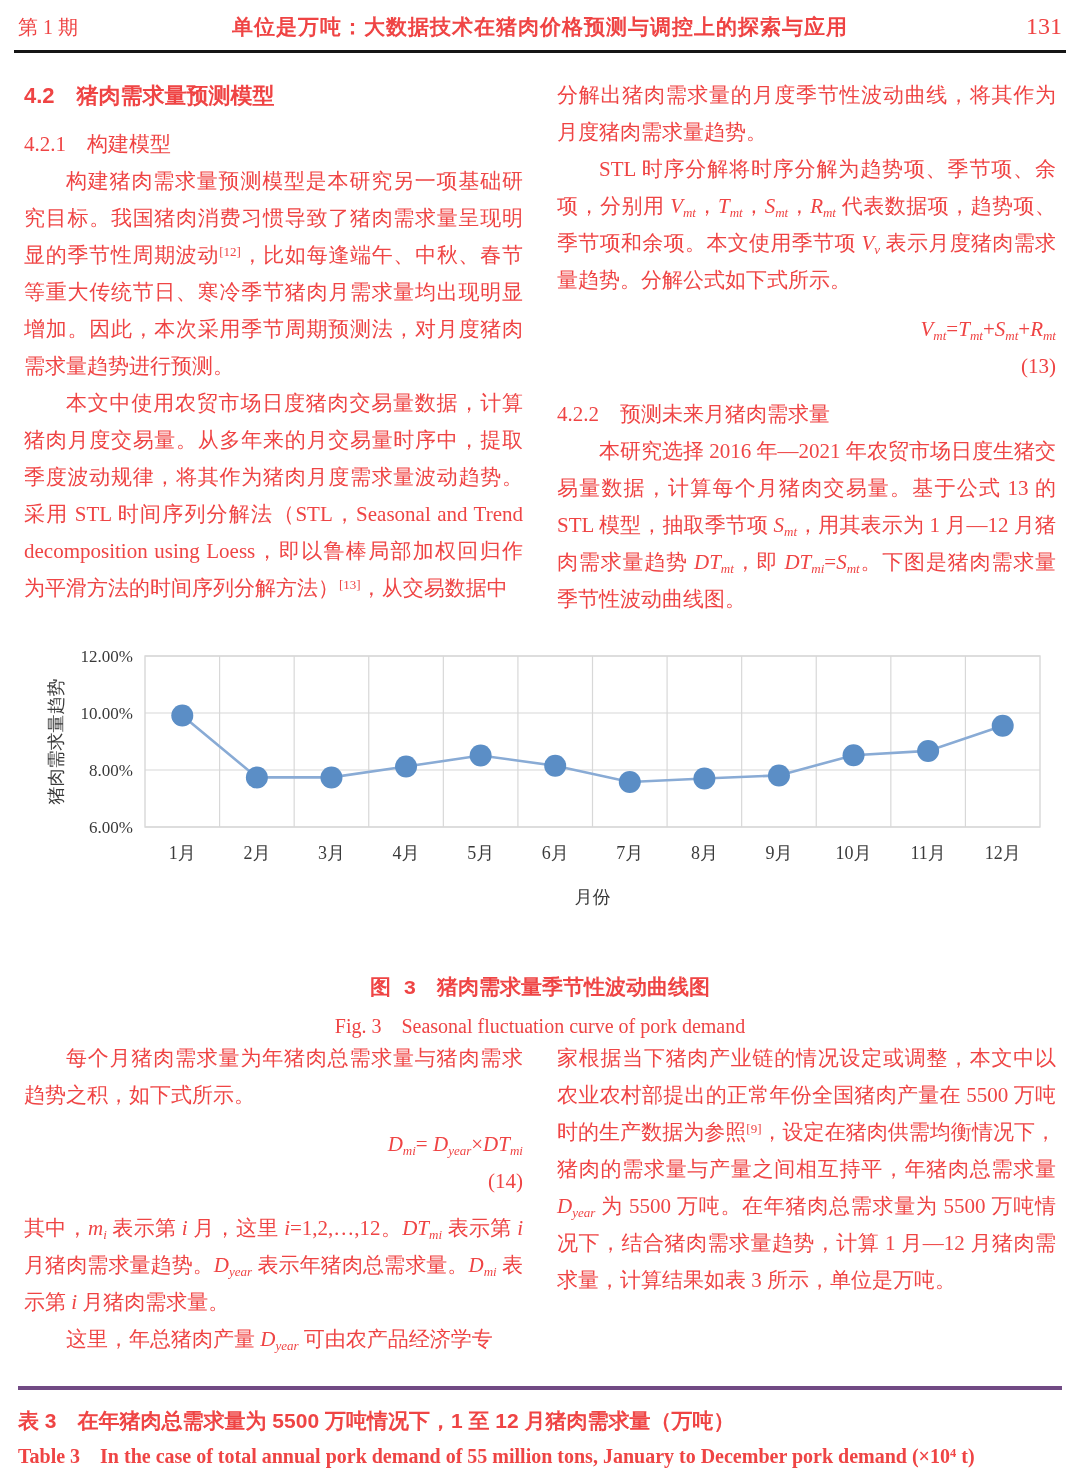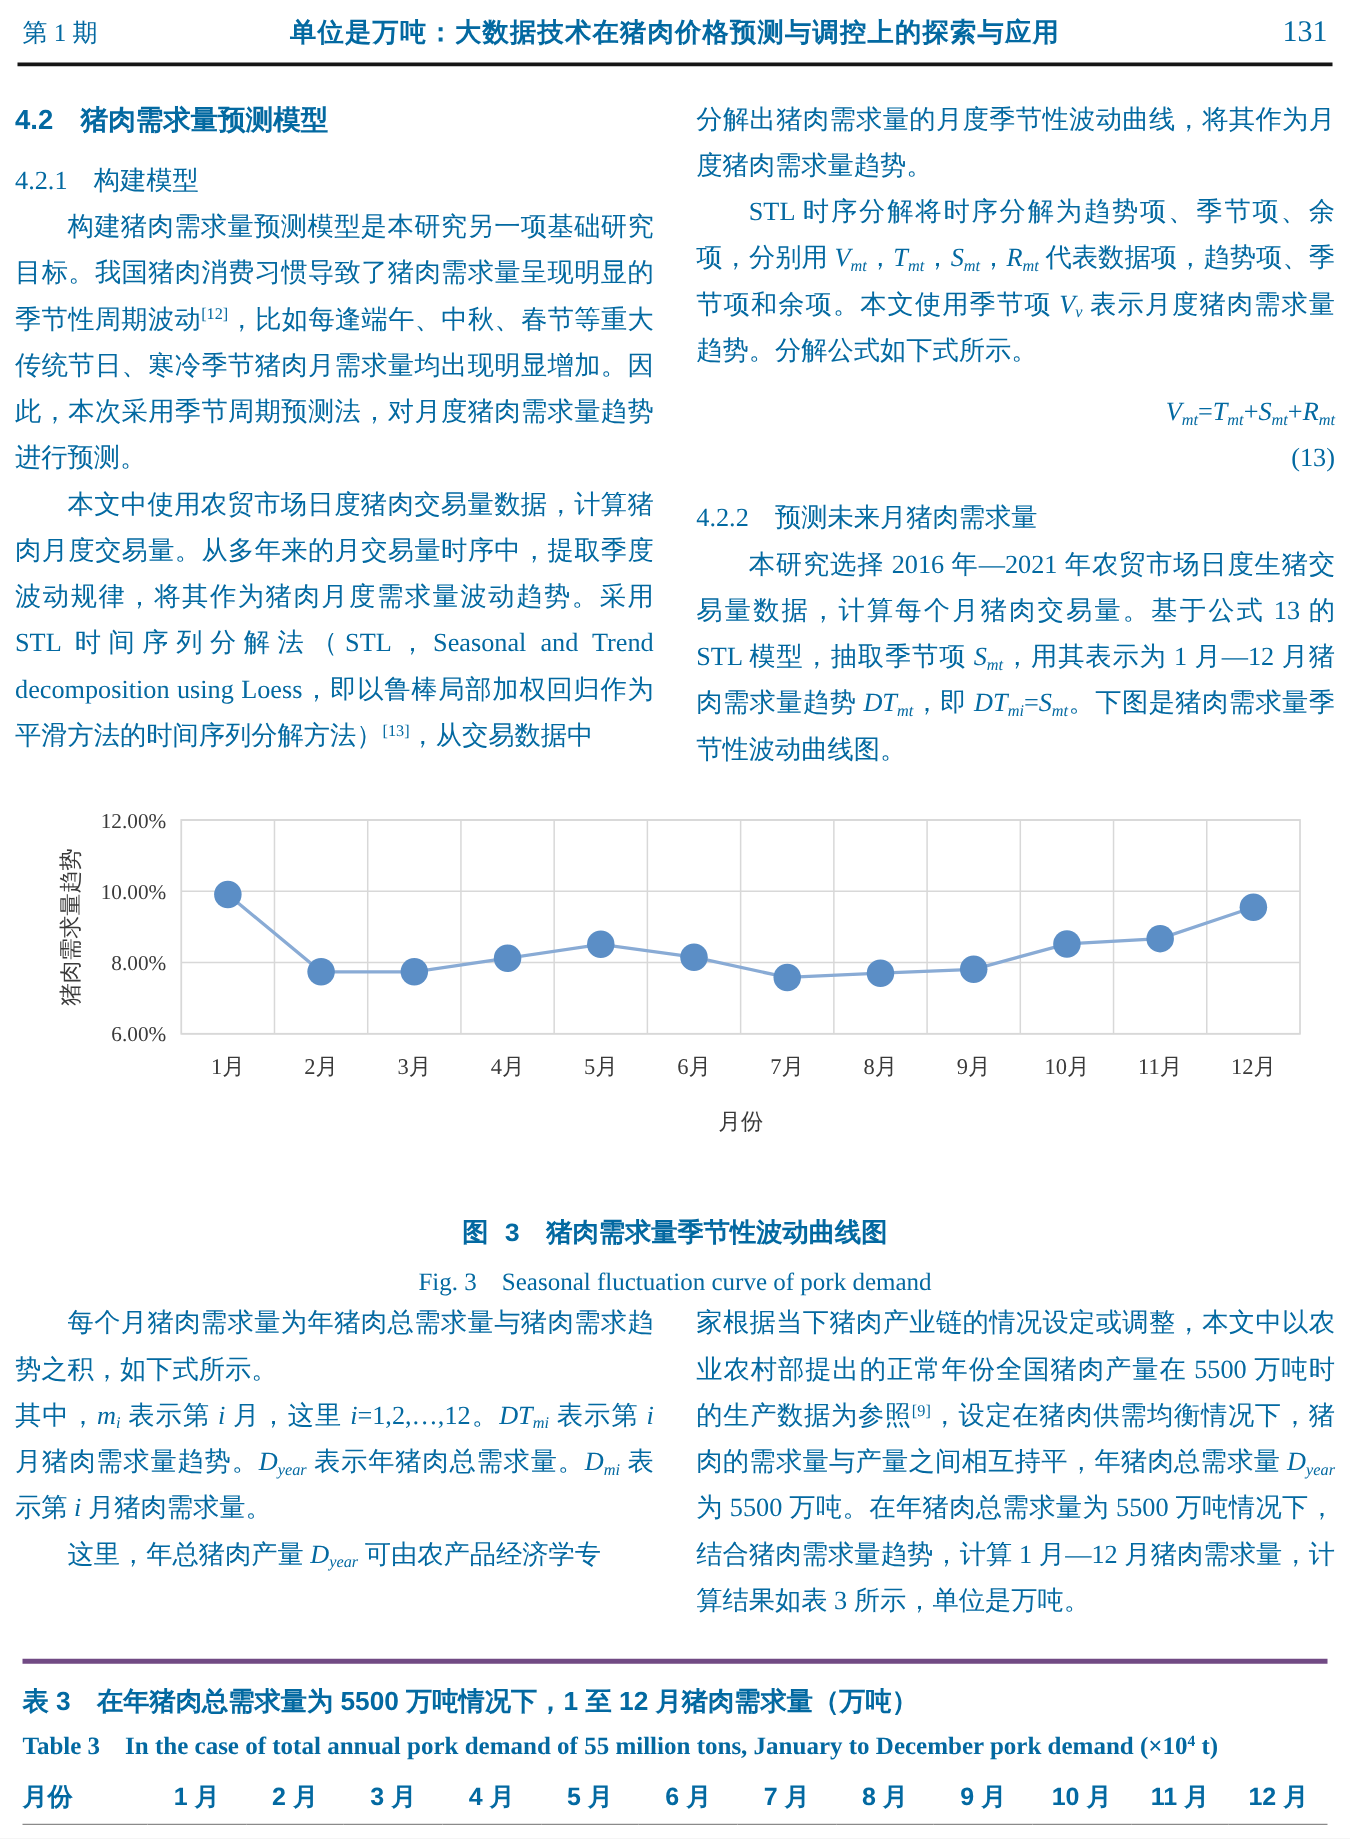--- a/index.html
+++ b/index.html
@@ -1,27 +1,27 @@
 <!DOCTYPE html>
 <html><head>
 <meta charset="utf-8">
 <style>
   html,body{margin:0;padding:0;background:#e8e8e8;}
   .page{position:relative;width:1080px;height:1471px;margin:0 auto;background:#ffffff;
-        font-family:"Liberation Serif","DejaVu Serif",serif;color:#0369a1;
+        font-family:"Liberation Serif","DejaVu Serif",serif;color:#ef4444;
         font-size:21px;line-height:37px;overflow:hidden;}
   
   .phead{display:flex;align-items:baseline;padding:8px 18px 4px 18px;}
   .phead .issue{width:140px;font-size:20px;}
   .phead .rtitle{flex:1;text-align:center;font-family:"Liberation Sans","DejaVu Sans",sans-serif;
                  font-weight:600;font-size:21px;letter-spacing:1px;}
   .phead .pno{width:140px;text-align:right;font-size:24px;}
   .headrule{margin:0 14px;border-bottom:3px solid #151515;}
   
-  .cols{display:flex;gap:34px;padding:0 12px;}
+  .cols{display:flex;gap:34px;padding:0 24px;}
   .cols.first{margin-top:24px;}
   .cols.second{}
   .col{flex:1;min-width:0;text-align:justify;}
   h3.sec{margin:0 0 10px 0;font-family:"Liberation Sans","DejaVu Sans",sans-serif;
          font-weight:700;font-size:22px;line-height:38px;}
   h4.subsec{margin:0;font-weight:400;font-size:21px;line-height:38px;}
   p.para{margin:0;text-indent:2em;}
   p.para.noindent{text-indent:0;}
   .it{font-style:italic;}
   sub{font-size:0.62em;vertical-align:-0.28em;line-height:0;}
@@ -127,20 +127,24 @@
         <text x="574.5" y="269" text-anchor="middle" font-size="18" fill="#3a3a3a" font-family="&quot;Liberation Serif&quot;,&quot;DejaVu Serif&quot;,serif">月份</text>
         <text x="44" y="107.5" text-anchor="middle" font-size="18" fill="#3a3a3a" transform="rotate(-90 44 107.5)" font-family="&quot;Liberation Serif&quot;,&quot;DejaVu Serif&quot;,serif">猪肉需求量趋势</text>
       </svg></div>
 
   <div class="fig-cap-zh">图 3　猪肉需求量季节性波动曲线图</div>
   <div class="fig-cap-en">Fig. 3　Seasonal fluctuation curve of pork demand</div>
 
   <div class="cols second">
     <div class="col">
       <p class="para"><span>每个月猪肉需求量为年猪肉总需求量与猪肉需求趋势之积，如下式所示。</span></p>
+      <div class="formula">
+        <span class="fexpr"><span class="it">D</span><sub class="it">mi</sub><span>= </span><span class="it">D</span><sub class="it">year</sub><span>×</span><span class="it">DT</span><sub class="it">mi</sub></span>
+        <span class="fnum">(14)</span>
+      </div>
       <p class="para noindent"><span>其中，</span><span class="it">m</span><sub class="it">i</sub><span> 表示第 </span><span class="it">i</span><span> 月，这里 </span><span class="it">i</span><span>=1,2,…,12。</span><span class="it">DT</span><sub class="it">mi</sub><span> 表示第 </span><span class="it">i</span><span> 月猪肉需求量趋势。</span><span class="it">D</span><sub class="it">year</sub><span> 表示年猪肉总需求量。</span><span class="it">D</span><sub class="it">mi</sub><span> 表示第 </span><span class="it">i</span><span> 月猪肉需求量。</span></p>
       <p class="para"><span>这里，年总猪肉产量 </span><span class="it">D</span><sub class="it">year</sub><span> 可由农产品经济学专</span></p>
     </div>
     <div class="col">
       <p class="para noindent"><span>家根据当下猪肉产业链的情况设定或调整，本文中以农业农村部提出的正常年份全国猪肉产量在 5500 万吨时的生产数据为参照</span><sup>[9]</sup><span>，设定在猪肉供需均衡情况下，猪肉的需求量与产量之间相互持平，年猪肉总需求量 </span><span class="it">D</span><sub class="it">year</sub><span> 为 5500 万吨。在年猪肉总需求量为 5500 万吨情况下，结合猪肉需求量趋势，计算 1 月—12 月猪肉需求量，计算结果如表 3 所示，单位是万吨。</span></p>
     </div>
   </div>
 
   <div class="tbl">
     <div class="tbl-rule-top"></div>

